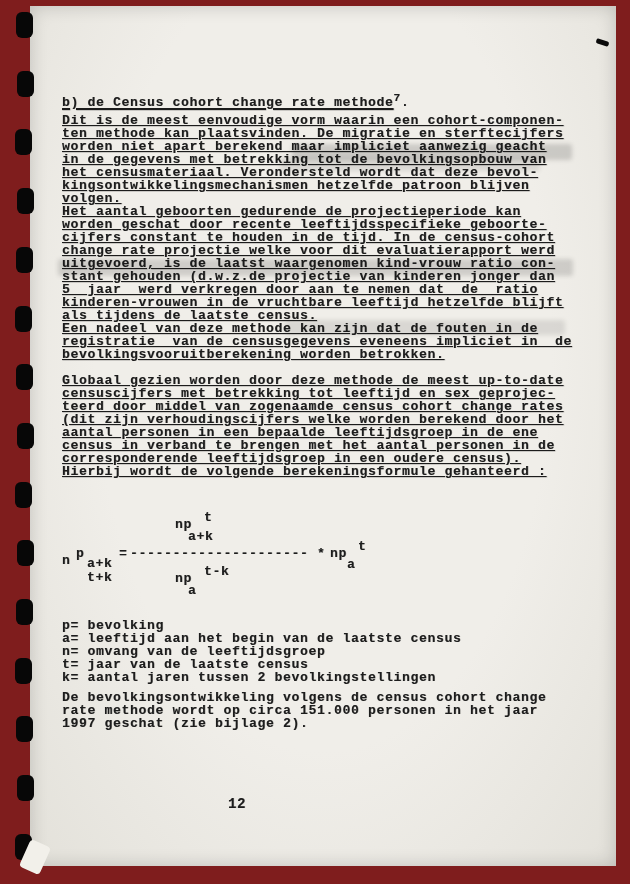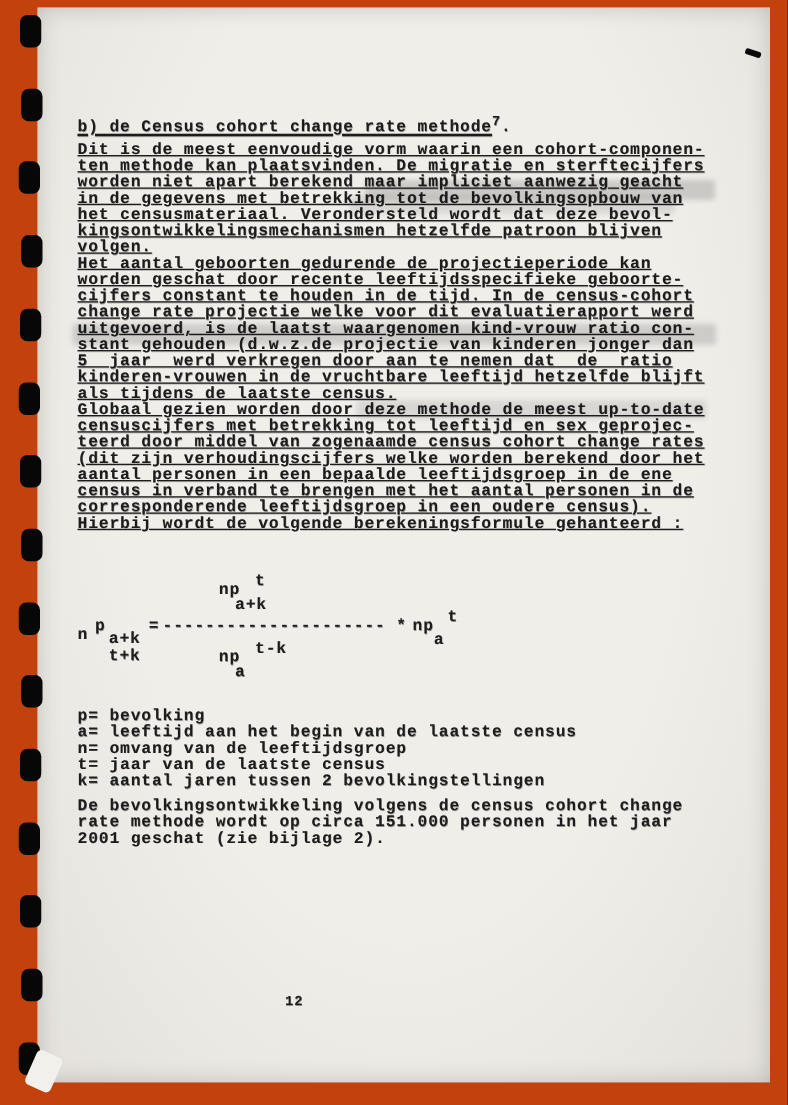--- a/index.html
+++ b/index.html
@@ -3,21 +3,21 @@
 <meta charset="utf-8">
 <style>
   html,body{margin:0;padding:0;}
   body{
     width:630px;height:884px;
     background:#060606;
     position:relative;
     overflow:hidden;
     font-family:"Liberation Mono","DejaVu Sans Mono",monospace;
   }
-  .scan{position:absolute;inset:0;background:#c2410c;}
+  .scan{position:absolute;inset:0;background:#7f1d1d;}
   .page{
     position:absolute;left:30px;top:6px;width:586px;height:860px;
     background:radial-gradient(ellipse at 50% 40%, #f0eee9 55%, #e3e1da 100%);
     box-shadow:inset 0 0 18px rgba(0,0,0,0.18);
   }
   
   .holes{
     position:absolute;left:-14px;top:6px;height:848px;width:18px;
     display:flex;flex-direction:column;justify-content:space-between;
   }
@@ -36,21 +36,21 @@
     text-shadow:0.4px 0.4px 0 rgba(25,25,25,0.45);
   }
   .title{
     margin:0 0 5px 0;font-size:13px;font-weight:bold;white-space:pre;
   }
   .title .u{
     text-decoration:underline;text-underline-offset:2px;text-decoration-thickness:1.5px;
   }
   .title sup{font-size:11px;vertical-align:5px;}
   .para{white-space:pre;margin:0;text-decoration:underline;}
-  .gap{}
+  .gap{margin-top:13px;}
 
   
   .formula{
     position:relative;height:84px;margin-top:38px;
   }
   .f{position:absolute;white-space:pre;}
   .f-num-base{left:113px;top:2px;}
   .f-num-sup{left:142px;top:-5px;}
   .f-num-sub{left:126px;top:14px;}
   .f-lhs-pre{left:0px;top:38px;}
@@ -65,21 +65,21 @@
   .f-rhs-sub{left:285px;top:42px;}
   .f-den-base{left:113px;top:56px;}
   .f-den-sup{left:142px;top:49px;font-family:Liberation Mono, monospace;}
   .f-den-sub{left:126px;top:68px;}
 
   .legend{white-space:pre;margin-top:19px;}
   .closing{white-space:pre;margin-top:7px;}
 
   .page-number{
     position:absolute;left:198px;top:790px;
-    color:#1c1c1c;font-weight:bold;font-size:11px;letter-spacing:0.7px;
+    color:#1c1c1c;font-weight:bold;font-size:14px;letter-spacing:0.7px;
     text-shadow:0.4px 0.4px 0 rgba(25,25,25,0.45);
   }
 
   
   .smudge{position:absolute;background:rgba(20,20,20,0.16);filter:blur(2px);border-radius:3px;pointer-events:none;}
   .smudge-1{left:262px;top:138px;width:280px;height:16px;}
   .smudge-2{left:250px;top:151px;width:260px;height:14px;background:rgba(20,20,20,0.10);}
   .smudge-3{left:28px;top:253px;width:515px;height:17px;background:rgba(20,20,20,0.15);}
   .smudge-4{left:255px;top:314px;width:280px;height:15px;background:rgba(20,20,20,0.10);}
   .artifact-tr{
@@ -131,20 +131,23 @@
 volgen.</div>
       <div class="para">Het aantal geboorten gedurende de projectieperiode kan
 worden geschat door recente leeftijdsspecifieke geboorte-
 cijfers constant te houden in de tijd. In de census-cohort
 change rate projectie welke voor dit evaluatierapport werd
 uitgevoerd, is de laatst waargenomen kind-vrouw ratio con-
 stant gehouden (d.w.z.de projectie van kinderen jonger dan
 5  jaar  werd verkregen door aan te nemen dat  de  ratio
 kinderen-vrouwen in de vruchtbare leeftijd hetzelfde blijft
 als tijdens de laatste census.</div>
+      <div class="para">Een nadeel van deze methode kan zijn dat de fouten in de
+registratie  van de censusgegevens eveneens impliciet in  de
+bevolkingsvooruitberekening worden betrokken.</div>
       <div class="para gap">Globaal gezien worden door deze methode de meest up-to-date
 censuscijfers met betrekking tot leeftijd en sex geprojec-
 teerd door middel van zogenaamde census cohort change rates
 (dit zijn verhoudingscijfers welke worden berekend door het
 aantal personen in een bepaalde leeftijdsgroep in de ene
 census in verband te brengen met het aantal personen in de
 corresponderende leeftijdsgroep in een oudere census).
 Hierbij wordt de volgende berekeningsformule gehanteerd :</div>
 
       <div class="formula">
@@ -171,21 +174,21 @@
       </div>
 
       <div class="legend">p= bevolking
 a= leeftijd aan het begin van de laatste census
 n= omvang van de leeftijdsgroep
 t= jaar van de laatste census
 k= aantal jaren tussen 2 bevolkingstellingen</div>
 
       <div class="closing">De bevolkingsontwikkeling volgens de census cohort change
 rate methode wordt op circa 151.000 personen in het jaar
-2001 geschat (zie bijlage 2).</div>
+1997 geschat (zie bijlage 2).</div>
 
     </div>
 
     <div class="page-number">12</div>
 
     <div class="smudge smudge-1"></div>
     <div class="smudge smudge-2"></div>
     <div class="smudge smudge-3"></div>
     <div class="smudge smudge-4"></div>
 

